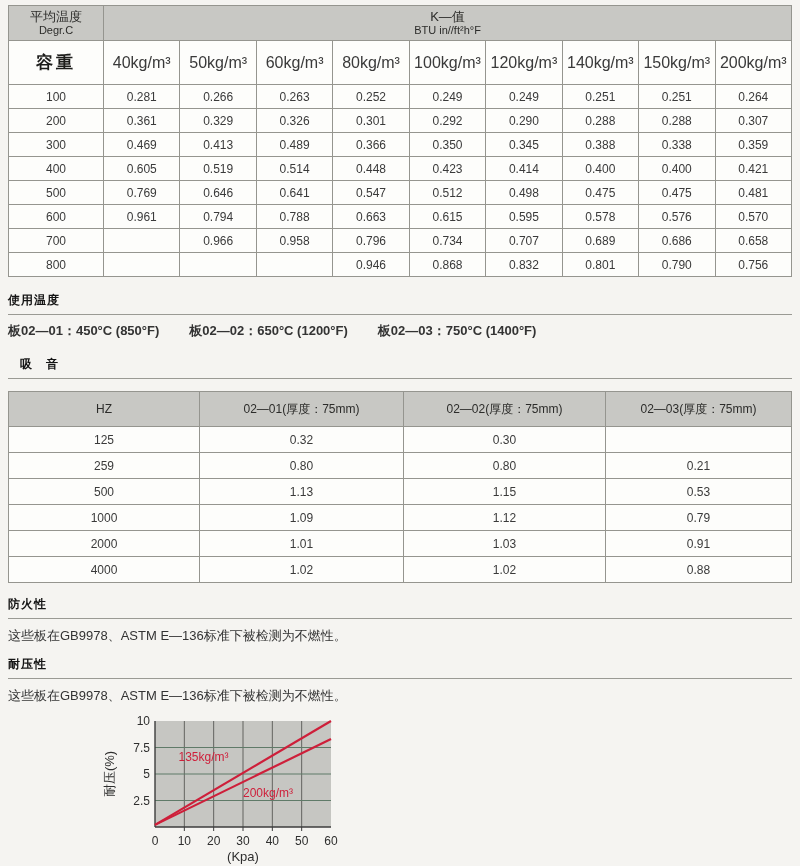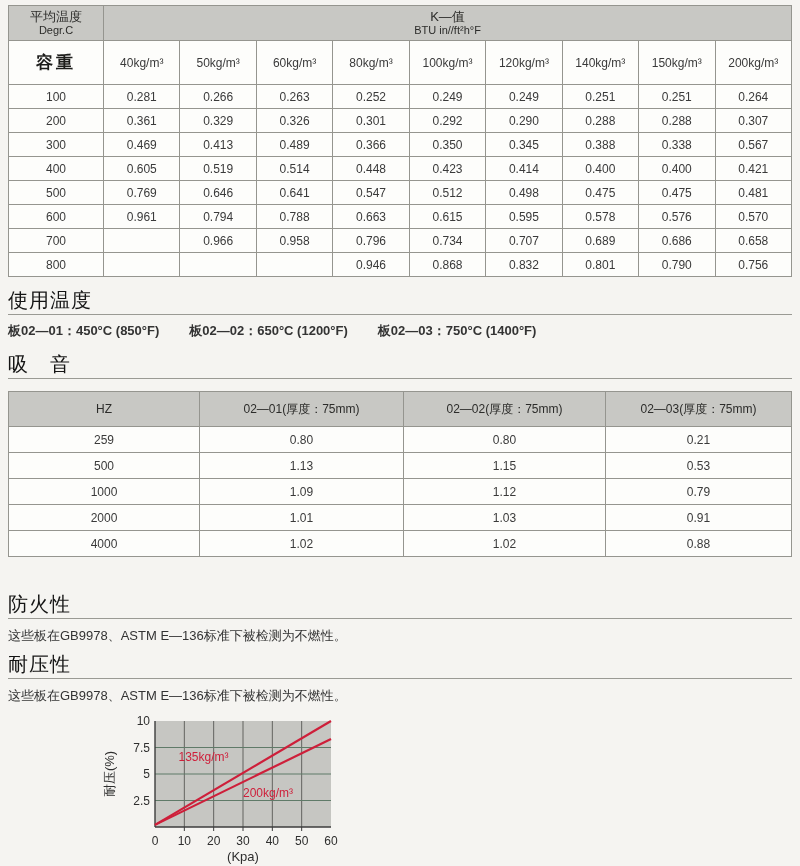--- a/index.html
+++ b/index.html
@@ -17,24 +17,24 @@
         padding:0;font-weight:normal;font-size:12px;color:#3a3a3a;
         overflow:hidden;white-space:nowrap;}
   .hdr{background:#c8c8c4;color:#2c2c2a;margin-left:48px;}
   .hdr .l1{font-size:13px;line-height:15px;}
   .hdr .l2{font-size:11px;line-height:13px;}
   tr.hrow1{height:35px;}
   tr.hrow2{height:44px;}
   tr.krow{height:24px;}
   tr.arow{height:26px;}
   .bulk-cell{font-size:17px;font-weight:bold;letter-spacing:3px;color:#1c1c1a;}
-  .unit-cell{font-size:12px;}
+  .unit-cell{font-size:16px;}
 
   
-  .section-title{font-size:20px;font-weight:normal;color:#141414;letter-spacing:1px;line-height:20px;}
+  .section-title{font-size:12px;font-weight:bold;color:#141414;letter-spacing:1px;line-height:20px;}
   .rule{width:784px;border-top:1px solid #9a9a94;height:0;}
   .note-text{font-size:13px;color:#333;line-height:16px;}
   .usage-row{display:flex;gap:30px;font-size:13px;color:#333;}
 </style>
 </head>
 <body>
 
 <div class="abs" style="left:8px;top:5px;">
   <table>
     <colgroup>
@@ -101,21 +101,21 @@
         <tr class="krow">
           <td>300</td>
           <td>0.469</td>
           <td>0.413</td>
           <td>0.489</td>
           <td>0.366</td>
           <td>0.350</td>
           <td>0.345</td>
           <td>0.388</td>
           <td>0.338</td>
-          <td>0.567</td>
+          <td>0.359</td>
         </tr>
         <tr class="krow">
           <td>400</td>
           <td>0.605</td>
           <td>0.519</td>
           <td>0.514</td>
           <td>0.448</td>
           <td>0.423</td>
           <td>0.414</td>
           <td>0.400</td>
@@ -175,39 +175,45 @@
 </div>
 
 <div class="abs section-title" style="left:8px;top:290px;">使用温度</div>
 <div class="abs rule" style="left:8px;top:314px;"></div>
 <div class="abs usage-row" style="left:8px;top:322px;font-weight:bold;" id="usage-items">
     <span>板02—01：450°C (850°F)</span>
     <span>板02—02：650°C (1200°F)</span>
     <span>板02—03：750°C (1400°F)</span>
   </div>
 
-<div class="abs section-title" style="left:8px;top:354px;">吸　音</div>
+<div class="abs section-title" style="left:20px;top:354px;">吸　音</div>
 <div class="abs rule" style="left:8px;top:378px;"></div>
 <div class="abs" style="left:8px;top:391px;">
   <table>
     <colgroup>
         <col style="width:191px;">
         <col style="width:204px;">
         <col style="width:202px;">
         <col>
       </colgroup>
     <tbody>
       <tr class="hrow1" id="a-head-row">
           <td class="hdr">HZ</td>
           <td class="hdr">02—01(厚度：75mm)</td>
           <td class="hdr">02—02(厚度：75mm)</td>
           <td class="hdr">02—03(厚度：75mm)</td>
         </tr>
     </tbody>
     <tbody id="a-body">
+        <tr class="arow">
+          <td>125</td>
+          <td>0.32</td>
+          <td>0.30</td>
+          <td></td>
+        </tr>
         <tr class="arow">
           <td>259</td>
           <td>0.80</td>
           <td>0.80</td>
           <td>0.21</td>
         </tr>
         <tr class="arow">
           <td>500</td>
           <td>1.13</td>
           <td>1.15</td>

